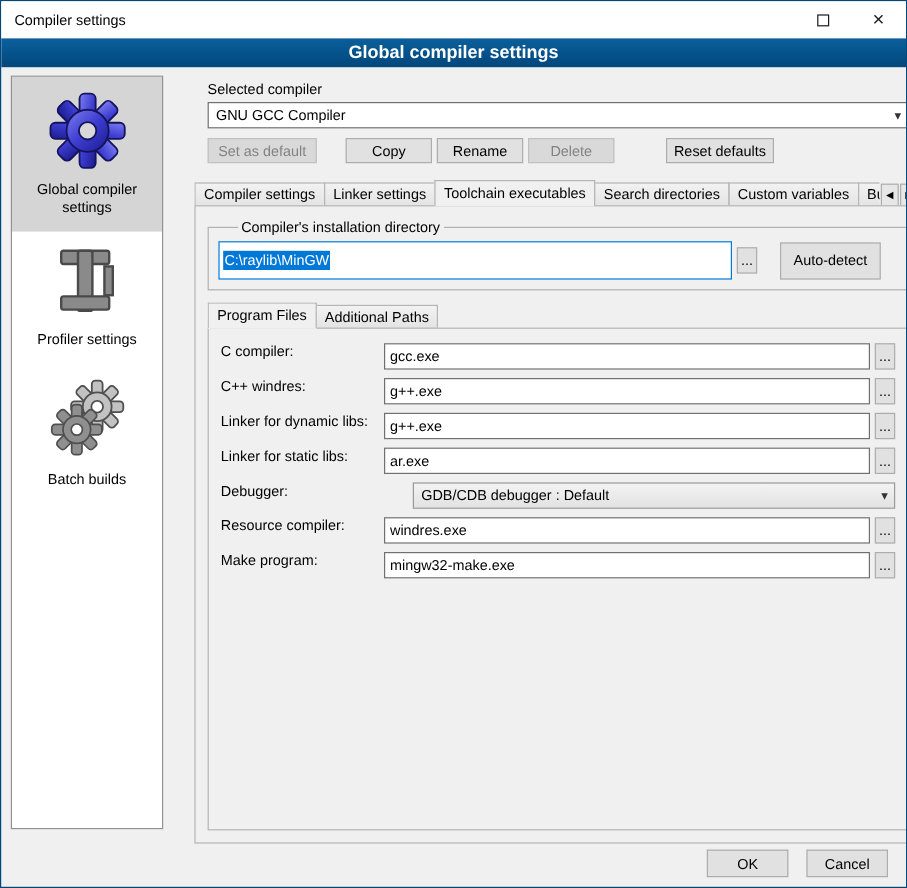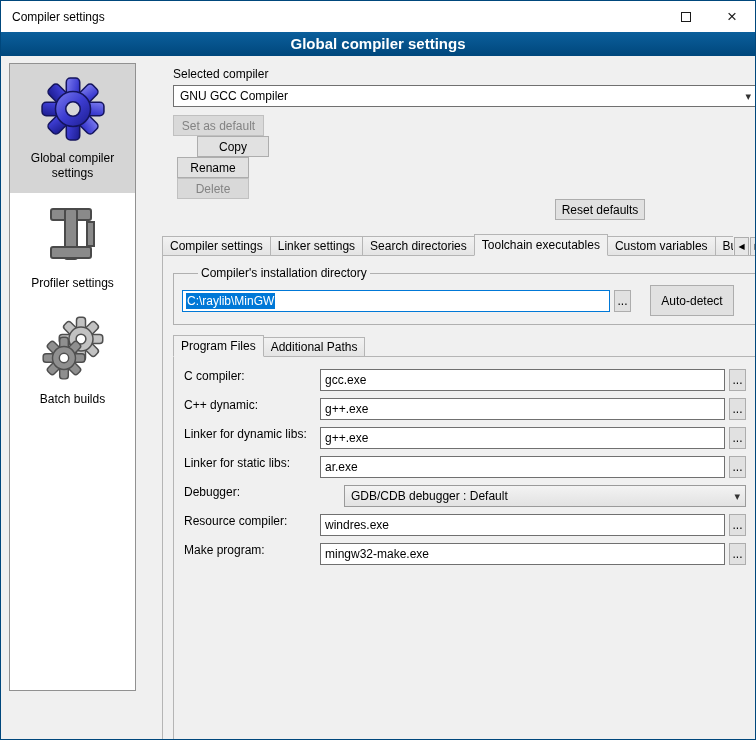--- a/index.html
+++ b/index.html
@@ -36,21 +36,21 @@
   .section-label { margin:6px 0 4px 11px; height:14px; }
   .combo { display:flex; align-items:center; background:#fff; border:1px solid #707070;
            height:22px; padding:0 5px 0 6px; }
   .combo-text { flex:1; white-space:nowrap; overflow:hidden; }
   .combo-arrow { font-size:11px; color:#333; padding-left:4px; }
   .combo.big { margin-left:11px; width:584px; }
 
   .btn { background:#e1e1e1; border:1px solid #adadad; font:inherit; text-align:center;
          cursor:default; padding:0; }
   .btn.disabled { background:#d9d9d9; border-color:#c0c0c0; color:#838383; }
-  .btnrow { margin:8px 0 0 11px; width:472px; display:flex;flex-direction:column; }
+  .btnrow { margin:8px 0 0 11px; width:472px; display:flex; }
   .btnrow .btn { height:21px; }
   .btnrow .btn:nth-child(1){ width:91px; }
   .btnrow .btn:nth-child(2){ width:72px; margin-left:24px; }
   .btnrow .btn:nth-child(3){ width:72px; margin-left:4px; }
   .btnrow .btn:nth-child(4){ width:72px; margin-left:4px; }
   .btnrow .btn:nth-child(5){ width:90px; margin-left:auto; }
 
   
   .notebook { margin-top:14px; width:603px; }
   .tabbar { display:flex; align-items:flex-end; height:22px; }
@@ -63,21 +63,21 @@
                 position:relative; z-index:3; }
   .tab-arrow { width:15px; height:19px; flex-shrink:0; margin-left:1px; font-size:8px;
                line-height:1; border:1px solid #adadad; background:#e7e7e7; cursor:default; }
   .tabpage { position:relative; z-index:1; border:1px solid #b5b5b5; margin-top:-1px;
              background:#f0f0f0; height:532px; padding:10px 7px 0 10px; }
 
   
   fieldset.groupbox { border:1px solid #b0b0b0; padding:5px 8px 8px; }
   fieldset.groupbox legend { padding:0 3px; margin-left:16px; }
   .dirrow { display:flex; align-items:center; padding-right:14px; }
-  .textbox { flex:1; height:22px; background:#fff; border:1px solid #0078d7; display:flex;
+  .textbox { flex:1; height:32px; background:#fff; border:1px solid #0078d7; display:flex;
              align-items:center; padding:0 3px; white-space:nowrap; overflow:hidden; }
   .textbox .sel { background:#0078d7; color:#fff; padding:1px 1px; }
   .browse { width:17px; height:22px; margin-left:4px; line-height:8px; }
   .autodetect { width:84px; height:31px; margin-left:19px; }
   .note { margin-top:4px; white-space:nowrap; overflow:hidden; color:#8b2020; }
 
   
   .subnotebook { margin-top:10px; }
   .subpage { border:1px solid #b5b5b5; margin-top:-1px; background:#f0f0f0;
              height:419px; padding:12px 10px 0 10px; position:relative; z-index:1; }
@@ -184,22 +184,22 @@
         <button class="btn">Rename</button>
         <button class="btn disabled">Delete</button>
         <button class="btn">Reset defaults</button>
       </div>
 
     <div class="notebook">
       <div class="tabbar">
         <div class="tabs">
             <div class="tab">Compiler settings</div>
             <div class="tab">Linker settings</div>
+            <div class="tab active">Toolchain executables</div>
             <div class="tab">Search directories</div>
-            <div class="tab active">Toolchain executables</div>
             <div class="tab">Custom variables</div>
             <div class="tab">Build</div>
           </div>
         <button class="tab-arrow"><span>◀</span></button>
         <button class="tab-arrow"><span>▶</span></button>
       </div>
 
       <div class="tabpage">
 
         <fieldset class="groupbox">
@@ -225,21 +225,21 @@
   <div class="field-row">
     <span class="field-label">C compiler:</span>
     <span class="field-content">
       <input class="textinput" value="gcc.exe" style="">
       <button class="btn browse">...</button>
 
     </span>
   </div>
 
   <div class="field-row">
-    <span class="field-label">C++ dynamic:</span>
+    <span class="field-label">C++ windres:</span>
     <span class="field-content">
       <input class="textinput" value="g++.exe" style="">
       <button class="btn browse">...</button>
 
     </span>
   </div>
 
   <div class="field-row">
     <span class="field-label">Linker for dynamic libs:</span>
     <span class="field-content">

